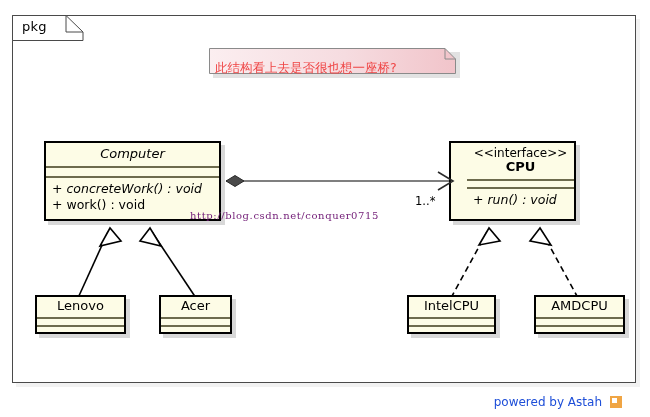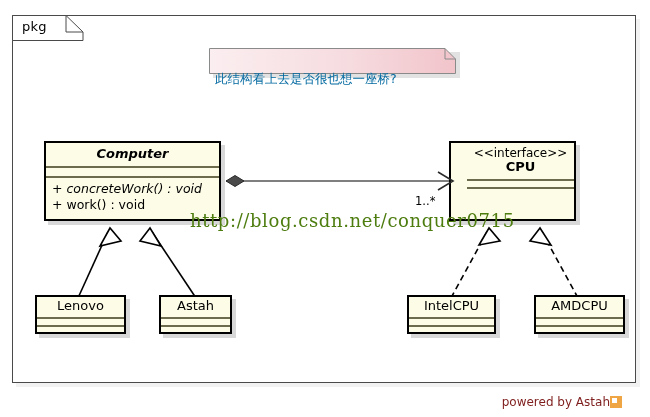--- a/index.html
+++ b/index.html
@@ -69,21 +69,21 @@
   .uml-name {
     text-align: center;
     color: #000000;
     font-size: 13px;
     font-family: "DejaVu Sans", sans-serif;
     padding: 4px 2px 4px 2px;
     line-height: 1.15;
   }
   .uml-name.abstract {
     font-style: italic;
-    font-weight: bold;
+    font-weight: normal;
   }
   .uml-name.plain {
     font-weight: normal;
   }
   .uml-stereo {
     display: block;
     font-size: 12px;
     font-weight: normal;
     font-style: normal;
     line-height: 1.1;
@@ -128,60 +128,60 @@
     position: absolute;
     left: 209px;
     top: 48px;
     width: 247px;
     height: 26px;
     z-index: 4;
   }
   .note-text {
     position: absolute;
     left: 6px;
-    top: 23px;
+    top: 12px;
     font-size: 12.5px;
-    color: #0369a1;
+    color: #ef4444;
     white-space: nowrap;
     font-family: "DejaVu Sans", sans-serif;
   }
 
   
   .mult {
     position: absolute;
     font-size: 11.5px;
     color: #000000;
     font-family: "DejaVu Sans", sans-serif;
     z-index: 7;
   }
 
   
   .watermark {
     position: absolute;
     left: 190px;
     top: 210px;
-    font-size: 18px;
-    color: #4d7c0f;
+    font-size: 10px;
+    color: #701a75;
     letter-spacing: 0.6px;
     font-family: "DejaVu Serif", serif;
     z-index: 8;
     white-space: nowrap;
   }
 
   
   .footer {
     position: absolute;
     right: 28px;
     bottom: 8px;
     font-size: 12px;
-    color: #7f1d1d;
+    color: #1d4ed8;
     font-family: "DejaVu Sans", sans-serif;
     display: flex;
     align-items: center;
-    gap: 0;
+    gap: 8px;
   }
   .astah-logo {
     display: inline-block;
     width: 12px;
     height: 12px;
     background: #f0a544;
     position: relative;
   }
   .astah-logo::after {
     content: "";
@@ -279,33 +279,36 @@
 
   <div class="umlbox-shadow" style="left:453px; top:145px; width:127px; height:80px;"></div>
   <div class="umlbox" style="left:449px; top:141px; width:127px; height:80px;padding-left:16px;">
     <div class="uml-name plain">
       <span class="uml-stereo">&lt;&lt;interface&gt;&gt;</span>
       <span class="uml-iname">CPU</span>
     </div>
     <div class="uml-sep"></div>
     <div class="uml-attrs" style="height:6px;"></div>
     <div class="uml-sep"></div>
+    <div class="uml-ops">
+      <div class="uml-op abstract">+ run() : void</div>
+    </div>
   </div>
 
   <div class="umlbox-shadow" style="left:39px; top:299px; width:91px; height:39px;"></div>
   <div class="umlbox" style="left:35px; top:295px; width:91px; height:39px;">
     <div class="uml-name plain" style="padding:2px 2px 3px 2px;">Lenovo</div>
     <div class="uml-sep"></div>
     <div class="uml-attrs" style="height:6px;"></div>
     <div class="uml-sep"></div>
   </div>
 
   <div class="umlbox-shadow" style="left:163px; top:299px; width:73px; height:39px;"></div>
   <div class="umlbox" style="left:159px; top:295px; width:73px; height:39px;">
-    <div class="uml-name plain" style="padding:2px 2px 3px 2px;">Astah</div>
+    <div class="uml-name plain" style="padding:2px 2px 3px 2px;">Acer</div>
     <div class="uml-sep"></div>
     <div class="uml-attrs" style="height:6px;"></div>
     <div class="uml-sep"></div>
   </div>
 
   <div class="umlbox-shadow" style="left:411px; top:299px; width:89px; height:39px;"></div>
   <div class="umlbox" style="left:407px; top:295px; width:89px; height:39px;">
     <div class="uml-name plain" style="padding:2px 2px 3px 2px;">IntelCPU</div>
     <div class="uml-sep"></div>
     <div class="uml-attrs" style="height:6px;"></div>

